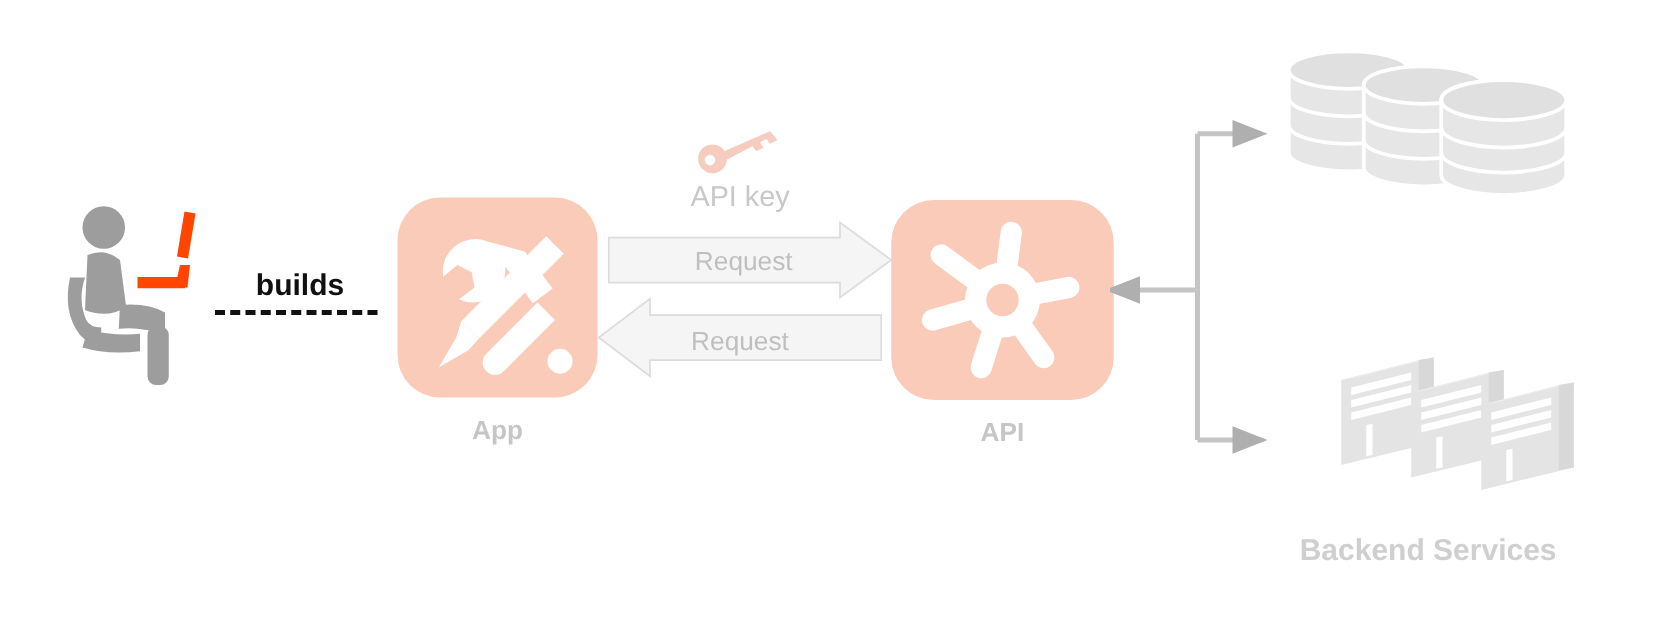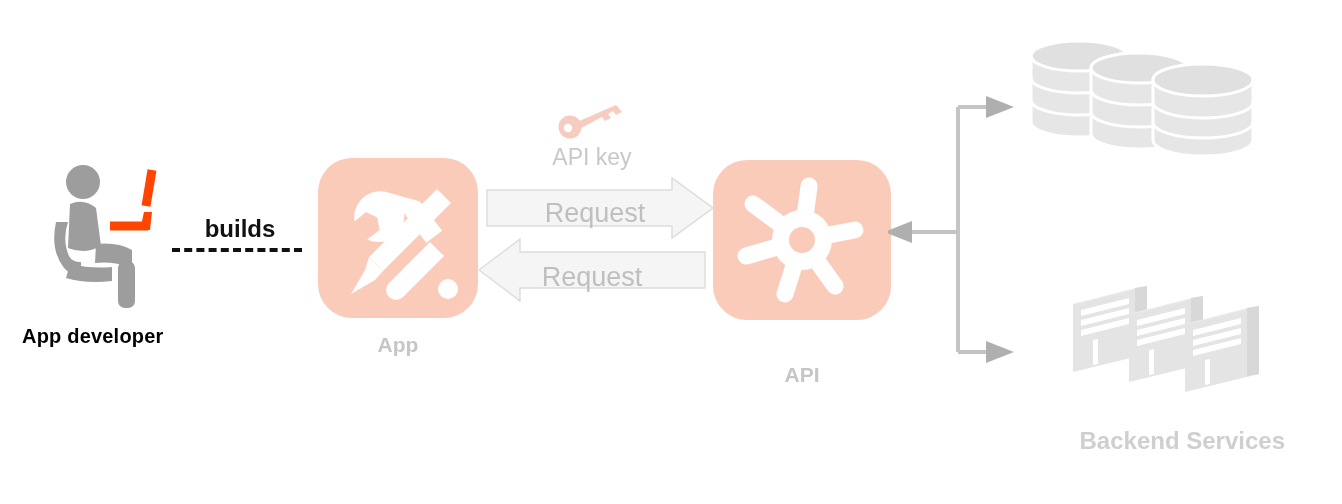--- a/index.html
+++ b/index.html
@@ -43,50 +43,50 @@
     border-radius: 34px;
     background: #FBCBB9;
   }
   #app-tile  { left: 318px; top: 158px; width: 160px; height: 160px; }
   #api-tile  { left: 713px; top: 160px; width: 178px; height: 160px; }
 
   .tile-label {
     font-size: 21px; color: #C6C6C6; text-align: center; font-weight: bold;
   }
   #app-label { left: 318px; top: 333px; width: 160px; }
-  #api-label { left: 713px; top: 335px; width: 178px; margin-top: 28px; }
+  #api-label { left: 713px; top: 335px; width: 178px; }
 
   
   #api-key-icon { left: 558px; top: 100px; width: 70px; height: 40px; }
   #api-key-label {
     left: 512px; top: 144px; width: 160px; text-align: center;
     font-size: 23px; color: #C8C8C8;
   }
 
   
   #request-arrow  { left: 486px; top: 177px;  width: 228px; height: 62px; }
   #response-arrow { left: 478px; top: 238px;  width: 228px; height: 65px; }
   .flow-text {
-    font-size: 27px; color: #BFBFBF; text-align: center;
+    font-size: 21px; color: #BFBFBF; text-align: center;
   }
   #request-text  { left: 500px; top: 198px; width: 190px; }
   #response-text { left: 492px; top: 262px; width: 200px; }
 
   
   #backend-connector { left: 888px; top: 92px; width: 130px; height: 275px; }
 
   
   #database-icon { left: 1025px; top: 38px; width: 235px; height: 120px; }
   #backend-top-label {
     left: 1010px; top: 172px; width: 265px; text-align: center;
     font-size: 22px; line-height: 27px; color: #CACACA; font-weight: bold;
   }
   #servers-icon { left: 1025px; top: 282px; width: 235px; height: 115px; }
   #backend-bottom-label {
-    left: 1000px; top: 427px; width: 285px; text-align: right;
+    left: 1000px; top: 427px; width: 285px; text-align: center;
     font-size: 24px; color: #CFCFCF; font-weight: bold;
   }
 </style>
 </head>
 <body>
 
 <div id="canvas">
 
   <div class="abs" id="developer-figure">
     <svg width="150" height="150" viewBox="0 0 150 150" aria-hidden="true">
@@ -104,21 +104,20 @@
       <rect x="78" y="101" width="17" height="47" rx="7" fill="#9D9D9D"></rect>
 
       <path d="M96 30 L110 26 L104 70 L90 70 Z" fill="#FF4500" opacity="0"></path>
       <g fill="none" stroke="#FF4500" stroke-width="9" stroke-linecap="butt" stroke-linejoin="miter">
         <path d="M106 46 L112 10"></path>
         <path d="M70 66 L108 66"></path>
       </g>
       <path d="M104 52 L112 52 L110 70 L100 70 Z" fill="#FF4500"></path>
     </svg>
   </div>
-  <div class="abs" id="developer-label">App developer</div>
 
   <div class="abs" id="builds-label">builds</div>
   <div class="abs" id="builds-dashed-line"></div>
 
   <div class="abs tile" id="app-tile">
     <span>
       <svg width="160" height="160" viewBox="0 0 160 160" aria-hidden="true">
 
         <g fill="#ffffff">
           <path d="M119 31 l14 14 l-68 68 l-14 -14 z"></path>

